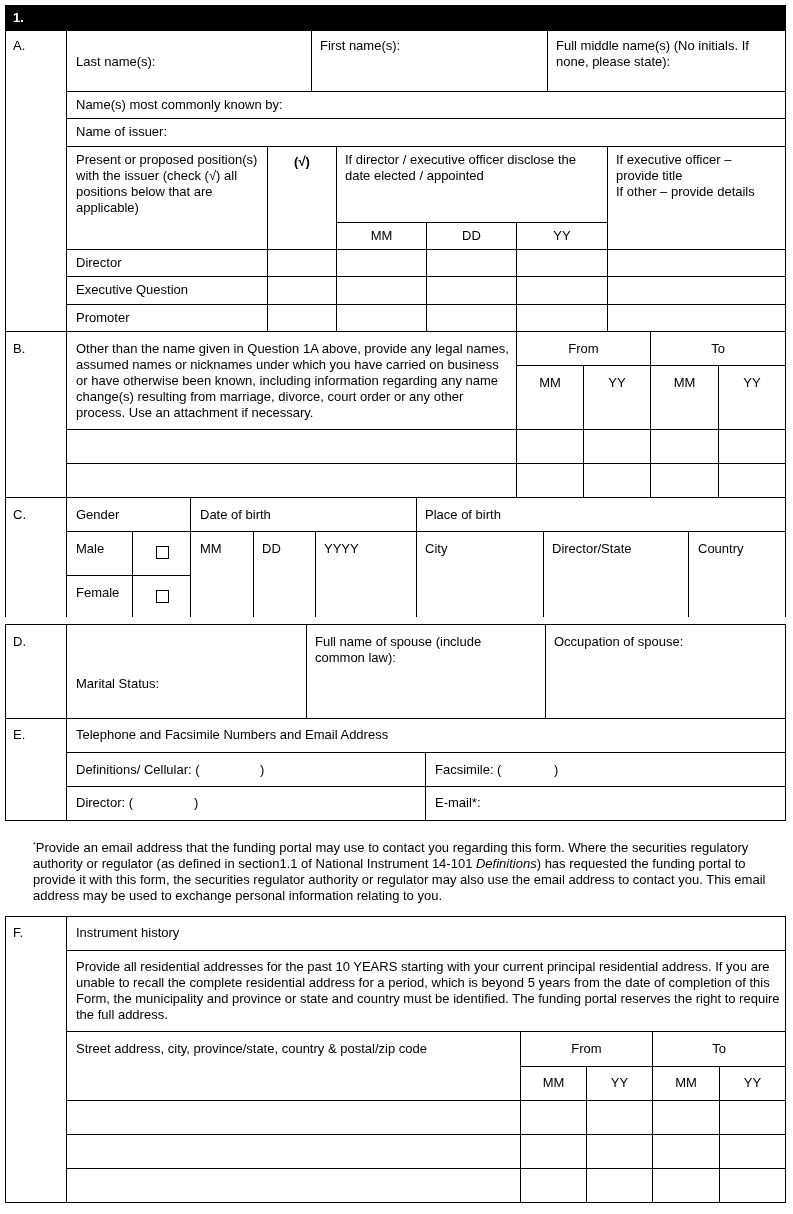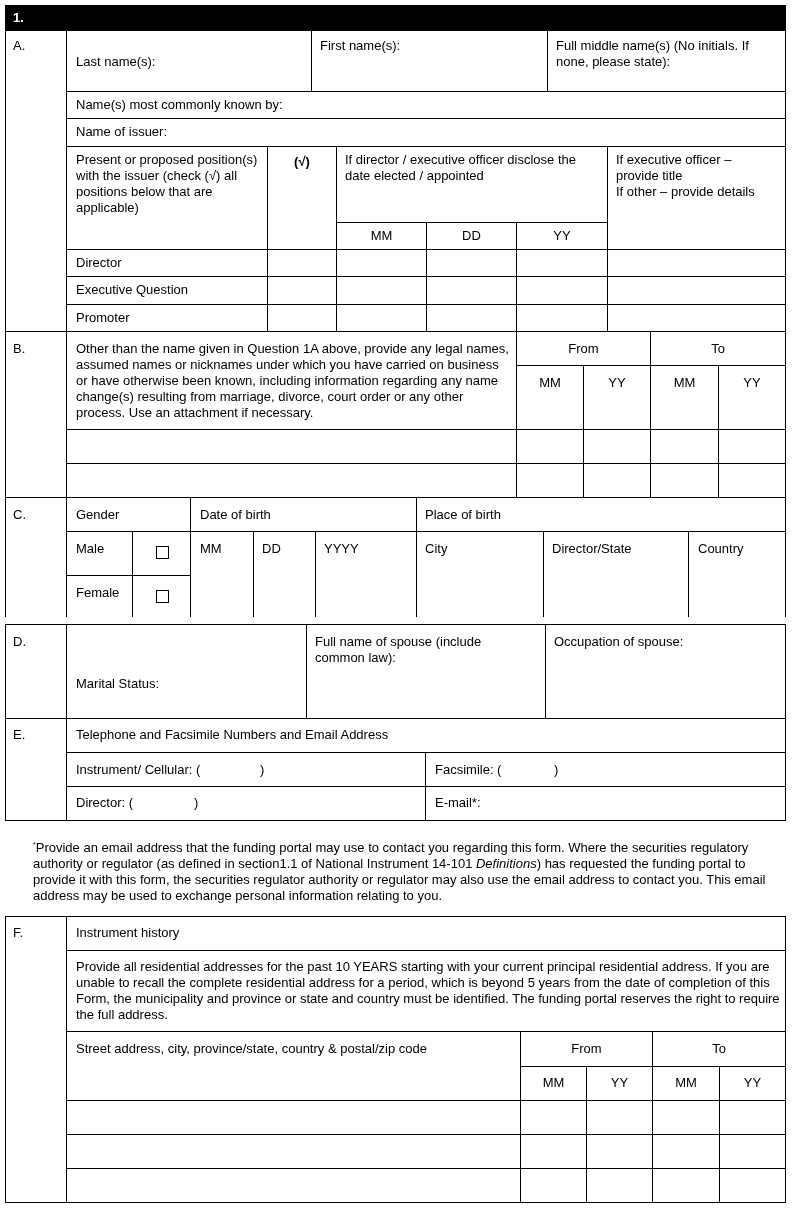--- a/index.html
+++ b/index.html
@@ -181,21 +181,21 @@
 </div>
 
 <div class="ln h" style="left:66px;top:752px;width:720px;"></div>
 <div class="ln v" style="left:425px;top:752px;height:68px;"></div>
 <div class="ln h" style="left:66px;top:786px;width:720px;"></div>
 <div class="ln h" style="left:5px;top:820px;width:781px;"></div>
 
 <span class="t" style="left:13px;top:727px;">E.</span>
 <span class="t" style="left:76px;top:727px;">Telephone and Facsimile Numbers and Email Address</span>
 <div class="cell" style="left:67px;top:753px;width:358px;height:33px;">
-  <span class="t" style="left:9px;top:9px;">Instrument/ Cellular: (</span>
+  <span class="t" style="left:9px;top:9px;">Definitions/ Cellular: (</span>
   <span class="t" style="left:193px;top:9px;">)</span>
 </div>
 <div class="cell" style="left:426px;top:753px;width:359px;height:33px;">
   <span class="t" style="left:9px;top:9px;">Facsimile: (</span>
   <span class="t" style="left:128px;top:9px;">)</span>
 </div>
 <div class="cell" style="left:67px;top:787px;width:358px;height:33px;">
   <span class="t" style="left:9px;top:8px;">Director: (</span>
   <span class="t" style="left:127px;top:8px;">)</span>
 </div>

